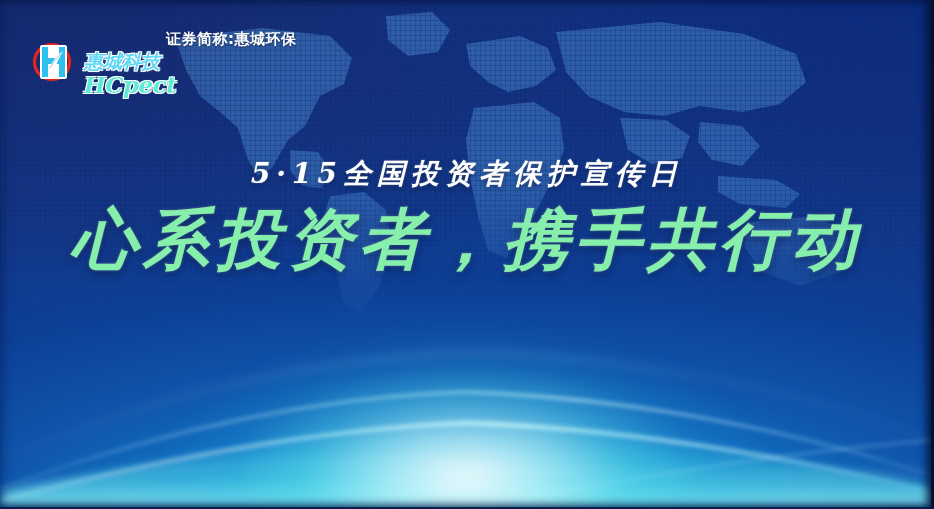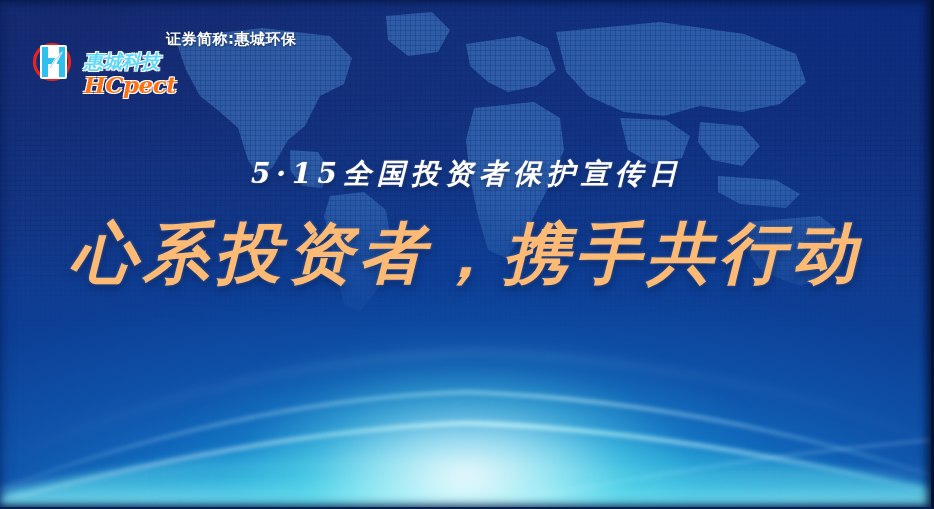--- a/index.html
+++ b/index.html
@@ -116,21 +116,21 @@
       -1px  1px 0 #ffffff, 1px  1px 0 #ffffff,
        0 0 3px rgba(255,255,255,0.6);
     white-space: nowrap;
     margin-top: 24px;
   }
   .brand-en {
     font-family: "DejaVu Serif", serif;
     font-size: 23px;
     font-weight: bold;
     font-style: italic;
-    color: #f97316;
+    color: #5eead4;
     letter-spacing: -0.5px;
     text-shadow:
       -1px -1px 0 #ffffff, 1px -1px 0 #ffffff,
       -1px  1px 0 #ffffff, 1px  1px 0 #ffffff;
     white-space: nowrap;
     margin-top: 1px;
   }
 
   
   .stock-info {
@@ -166,26 +166,26 @@
     font-weight: bold;
     font-style: italic;
     color: #ffffff;
     letter-spacing: 6px;
     white-space: nowrap;
     text-shadow:
       0 2px 5px rgba(6,25,70,0.65),
       0 0 2px rgba(255,255,255,0.4);
   }
   .headline-2 {
-    margin-top: 31px;
-    font-family: Liberation Mono, monospace;
+    margin-top: 12px;
+    font-family: Liberation Serif, serif;
     font-size: 66px;
     font-weight: bold;
     font-style: italic;
-    color: #fdba74;
+    color: #86efac;
     letter-spacing: 6px;
     white-space: nowrap;
     line-height: 1.05;
     text-shadow:
       0 3px 8px rgba(6,25,70,0.6),
       0 0 3px rgba(255,255,255,0.35);
   }
 
   .edge-vignette {
     position: absolute;

